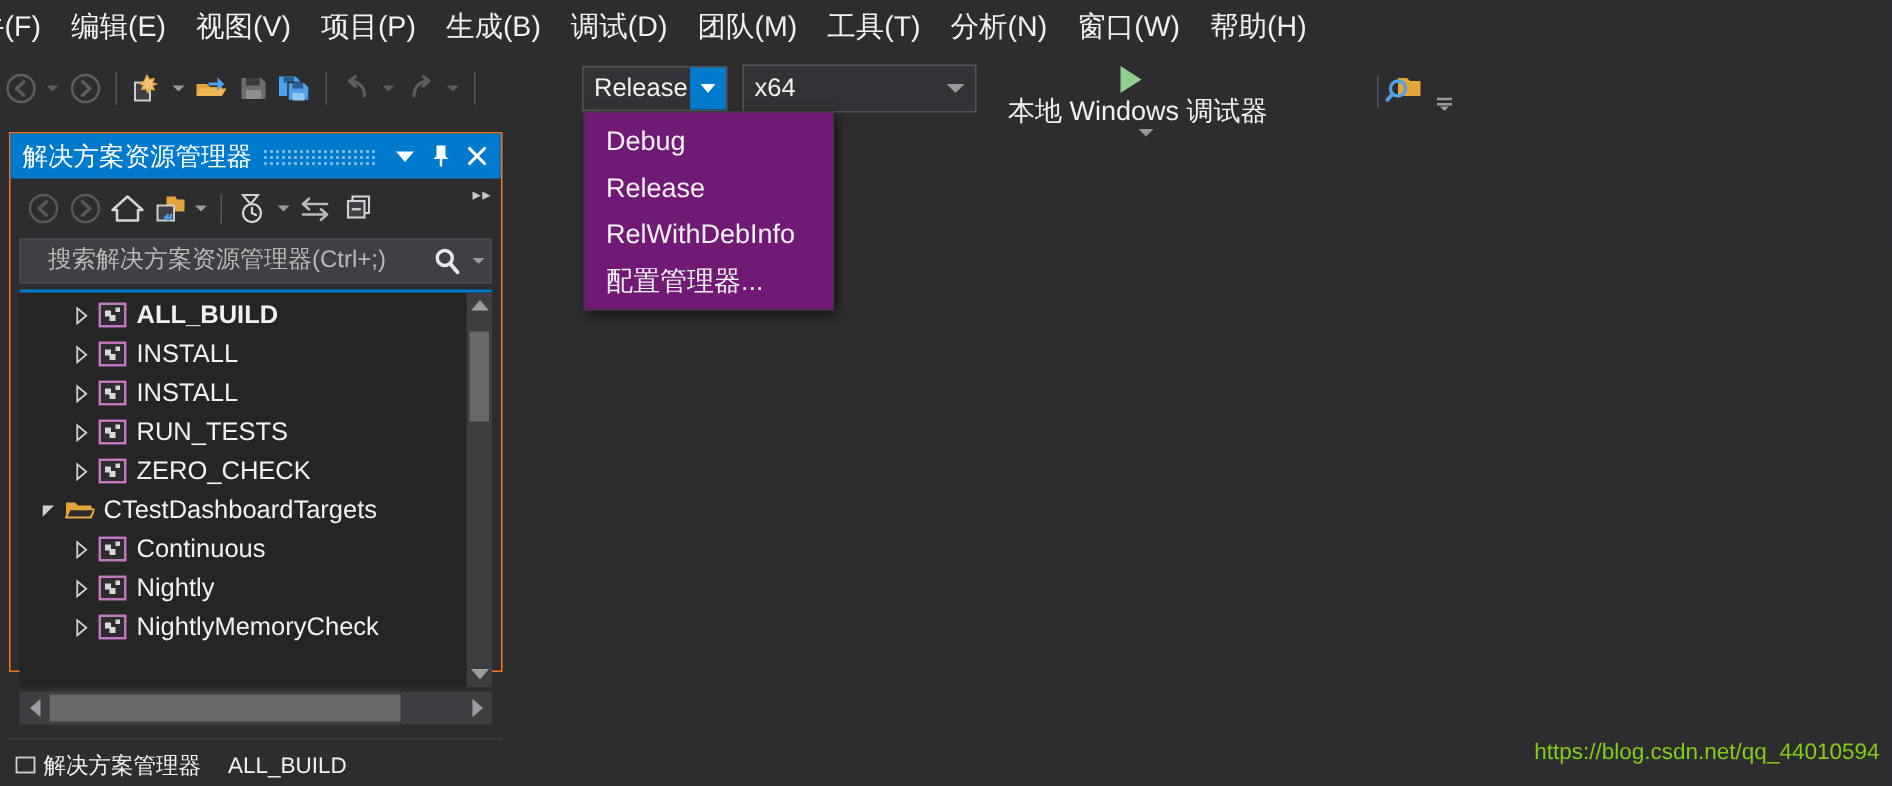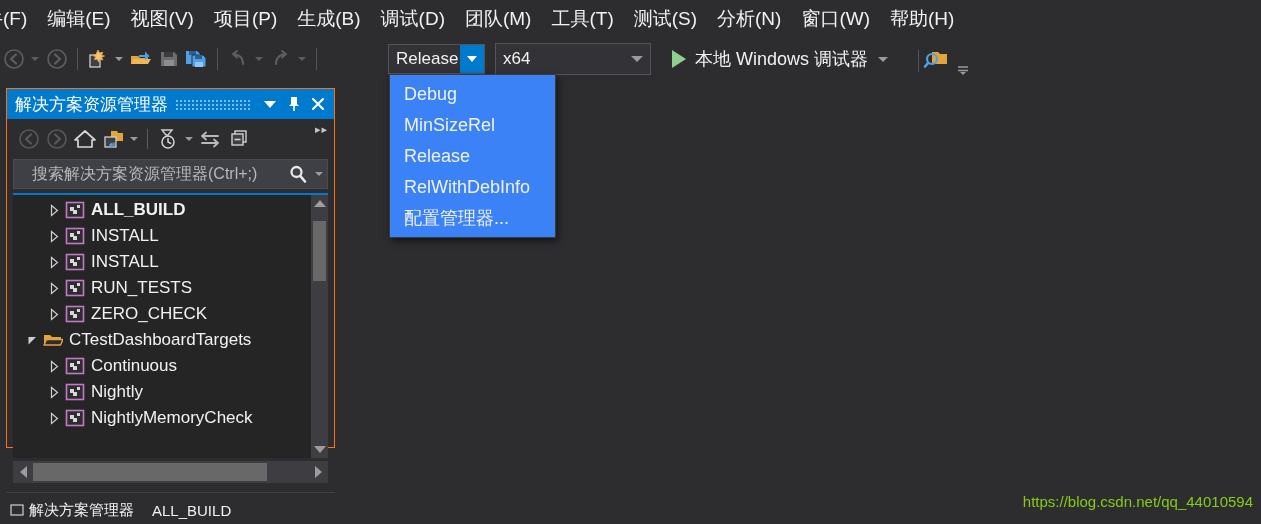--- a/index.html
+++ b/index.html
@@ -106,21 +106,21 @@
     width: 0; height: 0;
     border-left: 6px solid transparent;
     border-right: 6px solid transparent;
     border-top: 6px solid #9a9a9a;
     display: block;
   }
 
   
   .run-area {
     position: absolute; left: 672px; top: 44px;
-    height: 30px; display: flex; align-items: center;
+    height: 30px; display: flex; align-items: center; flex-direction: column;
   }
   .play-tri {
     width: 0; height: 0;
     border-top: 9px solid transparent;
     border-bottom: 9px solid transparent;
     border-left: 14px solid #8ed08e;
     margin-right: 9px;
   }
   .run-label { font-size: 18px; color: #f1f1f1; white-space: nowrap; }
   .run-caret {
@@ -128,21 +128,21 @@
     width: 0; height: 0;
     border-left: 5px solid transparent;
     border-right: 5px solid transparent;
     border-top: 5px solid #9a9a9a;
   }
 
   
   .dropdown {
     position: absolute; left: 389px; top: 74px;
     width: 167px;
-    background: #3b82f6;
+    background: #701a75;
     border: 1px solid #3b3b3c;
     box-sizing: border-box;
     padding: 4px 4px 3px 0;
     z-index: 50;
     box-shadow: 2px 3px 7px rgba(0,0,0,0.55);
   }
   .dd-item {
     font-size: 18px;
     color: #f1f1f1;
     padding: 3px 8px 3px 14px;
@@ -365,21 +365,20 @@
 
   <div class="menubar">
     <div class="menu-item clipped">牛(F)</div>
     <div class="menu-item">编辑(E)</div>
     <div class="menu-item">视图(V)</div>
     <div class="menu-item">项目(P)</div>
     <div class="menu-item">生成(B)</div>
     <div class="menu-item">调试(D)</div>
     <div class="menu-item">团队(M)</div>
     <div class="menu-item">工具(T)</div>
-    <div class="menu-item">测试(S)</div>
     <div class="menu-item">分析(N)</div>
     <div class="menu-item">窗口(W)</div>
     <div class="menu-item">帮助(H)</div>
   </div>
 
   <div class="toolbar">
 
     <div class="tb-btn disabled">
       <svg width="22" height="22" viewBox="0 0 22 22">
         <circle cx="11" cy="11" r="9" fill="none" stroke="#9a9a9a" stroke-width="1.6"></circle>
@@ -488,21 +487,20 @@
   </div>
   <div style="position:absolute; left:955px; top:62px;">
     <svg width="16" height="12" viewBox="0 0 16 12">
       <path d="M3 3 L13 3 M3 6.5 L13 6.5" stroke="#9a9a9a" stroke-width="1.6"></path>
       <path d="M5 8 L11 8 L8 11 Z" fill="#9a9a9a"></path>
     </svg>
   </div>
 
   <div class="dropdown">
     <div class="dd-item">Debug</div>
-    <div class="dd-item">MinSizeRel</div>
     <div class="dd-item">Release</div>
     <div class="dd-item">RelWithDebInfo</div>
     <div class="dd-item">配置管理器...</div>
   </div>
 
   <div class="panel">
 
     <div class="panel-title">
       <div class="panel-title-text">解决方案资源管理器</div>
       <div class="grip"></div>

